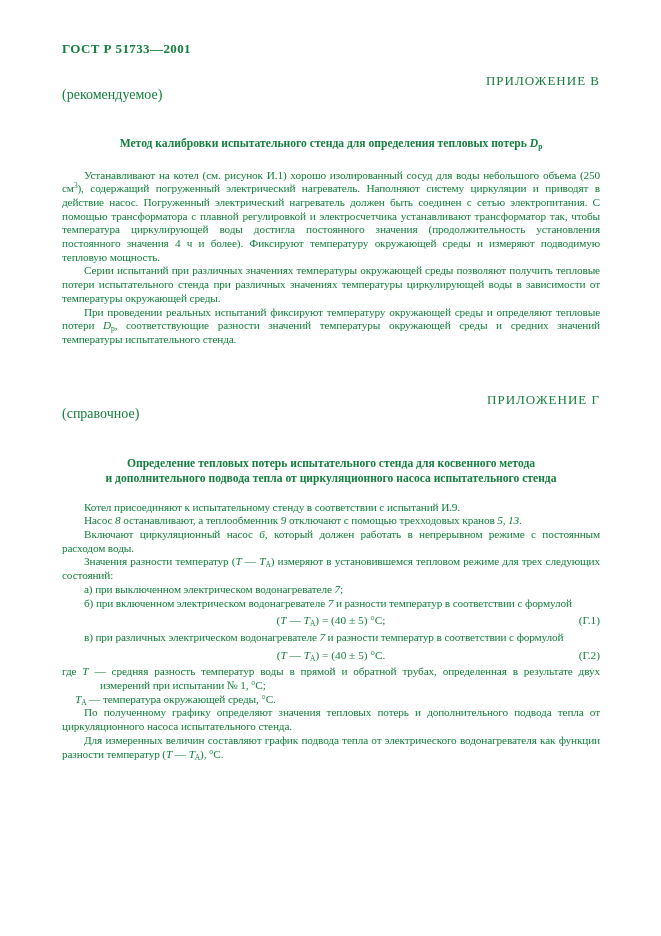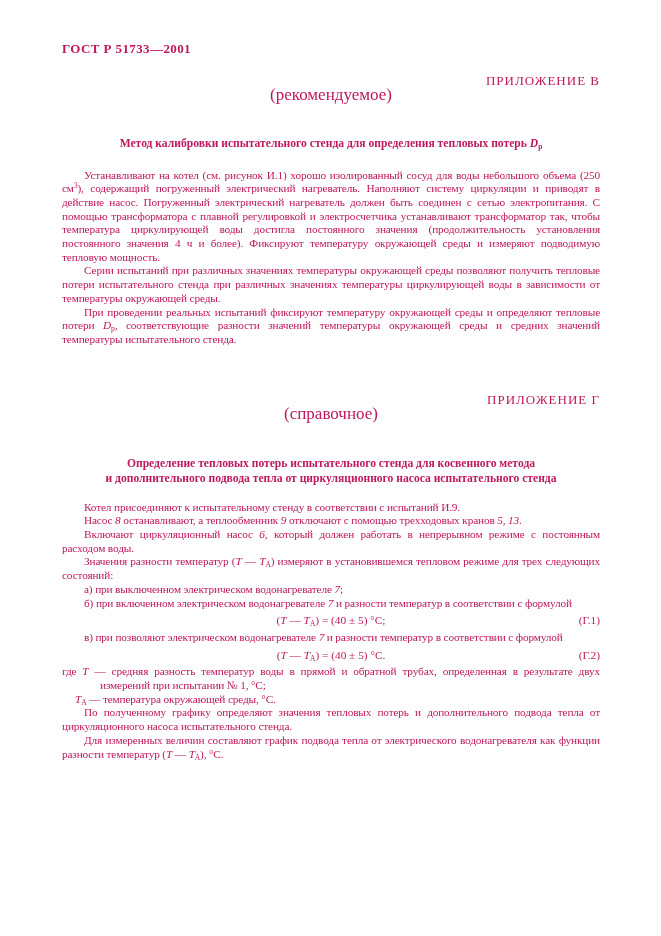--- a/index.html
+++ b/index.html
@@ -3,21 +3,21 @@
 <meta charset="utf-8">
 <style>
   * { margin: 0; padding: 0; box-sizing: border-box; }
   html, body { background: #ffffff; }
   .page {
     position: relative;
     width: 661px;
     height: 816px;
     background: #ffffff;
     font-family: "Liberation Serif", "DejaVu Serif", serif;
-    color: #be185d;
+    color: #15803d;
     overflow: hidden;
   }
   .content {
     position: absolute;
     left: 62px;
     top: 41px;
     width: 538px;
   }
   .doc-code {
     font-weight: bold;
@@ -25,22 +25,21 @@
     letter-spacing: 0.4px;
   }
   .app-label {
     text-align: right;
     font-size: 13px;
     letter-spacing: 1px;
     line-height: 14px;
   }
   .app-b-label { margin-top: 17px; }
   .app-kind {
-    text-align: center;
-    font-size: 17px;
+    font-size: 14px;
     line-height: 13px;
   }
   .app-title {
     text-align: center;
     font-weight: bold;
     font-size: 11.6px;
     line-height: 15.5px;
   }
   .app-b-title { margin-top: 35px; }
   .app-g-label { margin-top: 46px; }
@@ -100,21 +99,21 @@
       <div class="app-kind">(справочное)</div>
       <div class="app-title app-g-title"><span>Определение тепловых потерь испытательного стенда для косвенного метода</span><br><span>и дополнительного подвода тепла от циркуляционного насоса испытательного стенда</span></div>
       <div class="body-text g-body">
           <p class="indent"><span>Котел присоединяют к испытательному стенду в соответствии с испытаний И.9.</span></p>
           <p class="indent"><span>Насос </span><span class="it">8</span><span> останавливают, а теплообменник </span><span class="it">9</span><span> отключают с помощью трехходовых кранов </span><span class="it">5, 13</span><span>.</span></p>
           <p class="indent"><span>Включают циркуляционный насос </span><span class="it">6</span><span>, который должен работать в непрерывном режиме с постоянным расходом воды.</span></p>
           <p class="indent"><span>Значения разности температур (</span><span class="it">T</span><span> — </span><span class="it">T</span><sub>А</sub><span>) измеряют в установившемся тепловом режиме для трех следующих состояний:</span></p>
           <p class="indent"><span>а) при выключенном электрическом водонагревателе </span><span class="it">7</span><span>;</span></p>
           <p class="indent"><span>б) при включенном электрическом водонагревателе </span><span class="it">7</span><span> и разности температур в соответствии с формулой</span></p>
           <div class="formula-row"><span><span>(</span><span class="it">T</span><span> — </span><span class="it">T</span><sub>А</sub><span>) = (40 ± 5) °С;</span></span><span class="eqnum">(Г.1)</span></div>
-          <p class="indent"><span>в) при позволяют электрическом водонагревателе </span><span class="it">7</span><span> и разности температур в соответствии с формулой</span></p>
+          <p class="indent"><span>в) при различных электрическом водонагревателе </span><span class="it">7</span><span> и разности температур в соответствии с формулой</span></p>
           <div class="formula-row"><span><span>(</span><span class="it">T</span><span> — </span><span class="it">T</span><sub>А</sub><span>) = (40 ± 5) °С.</span></span><span class="eqnum">(Г.2)</span></div>
           <p class="hang"><span>где </span><span class="it">T</span><span> — средняя разность температур воды в прямой и обратной трубах, определенная в результате двух измерений при испытании № 1, °С;</span></p>
           <p class="tline"><span class="it">T</span><sub>А</sub><span> — температура окружающей среды, °С.</span></p>
           <p class="indent"><span>По полученному графику определяют значения тепловых потерь и дополнительного подвода тепла от циркуляционного насоса испытательного стенда.</span></p>
           <p class="indent"><span>Для измеренных величин составляют график подвода тепла от электрического водонагревателя как функции разности температур (</span><span class="it">T</span><span> — </span><span class="it">T</span><sub>А</sub><span>), °С.</span></p>
         </div>
     </section>
 
   </div>
 

